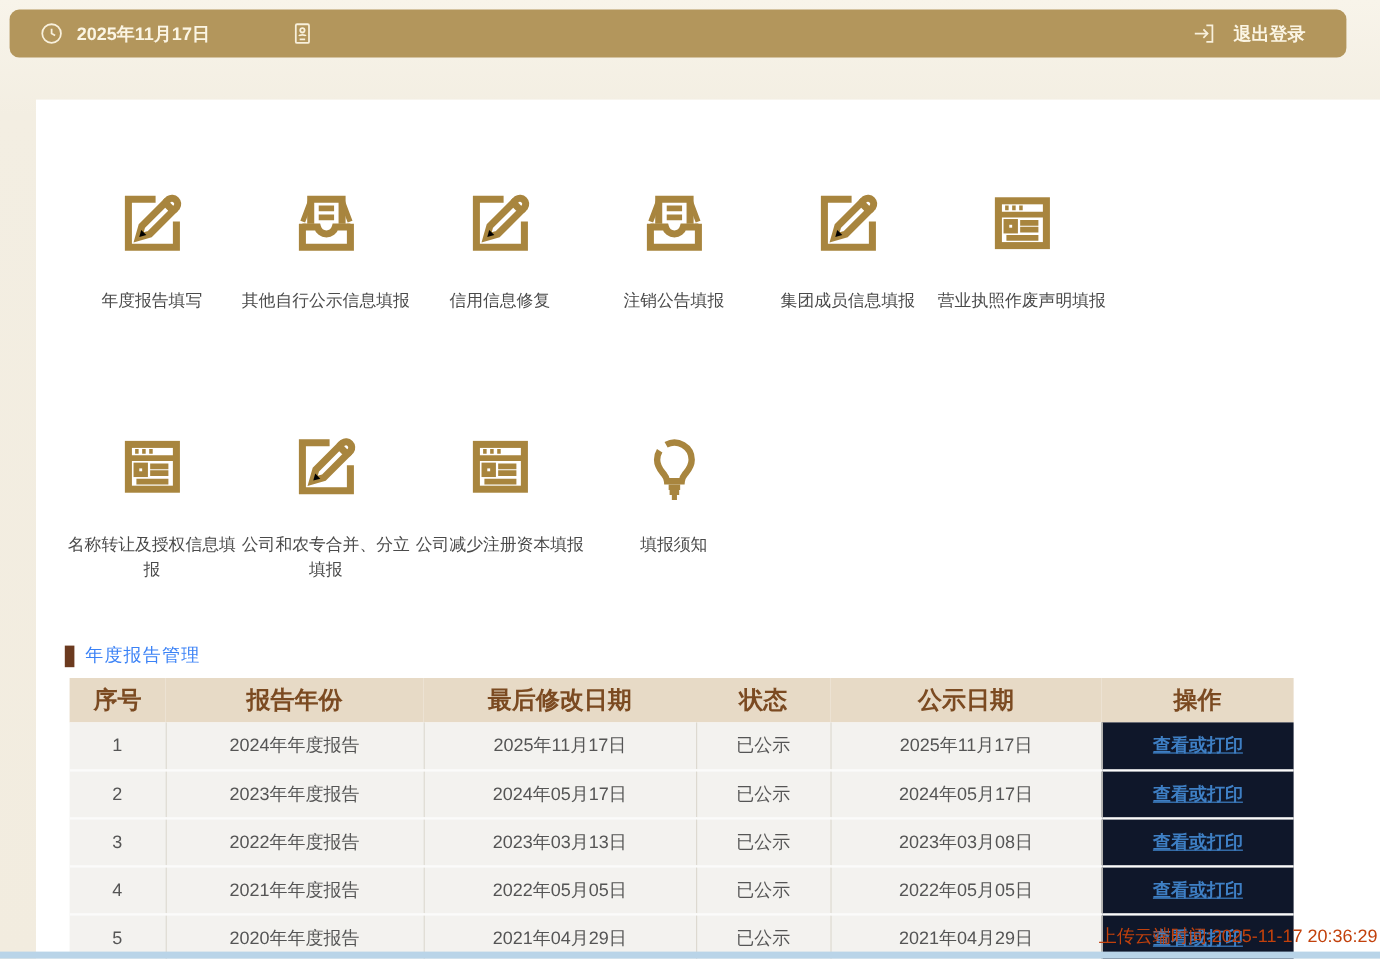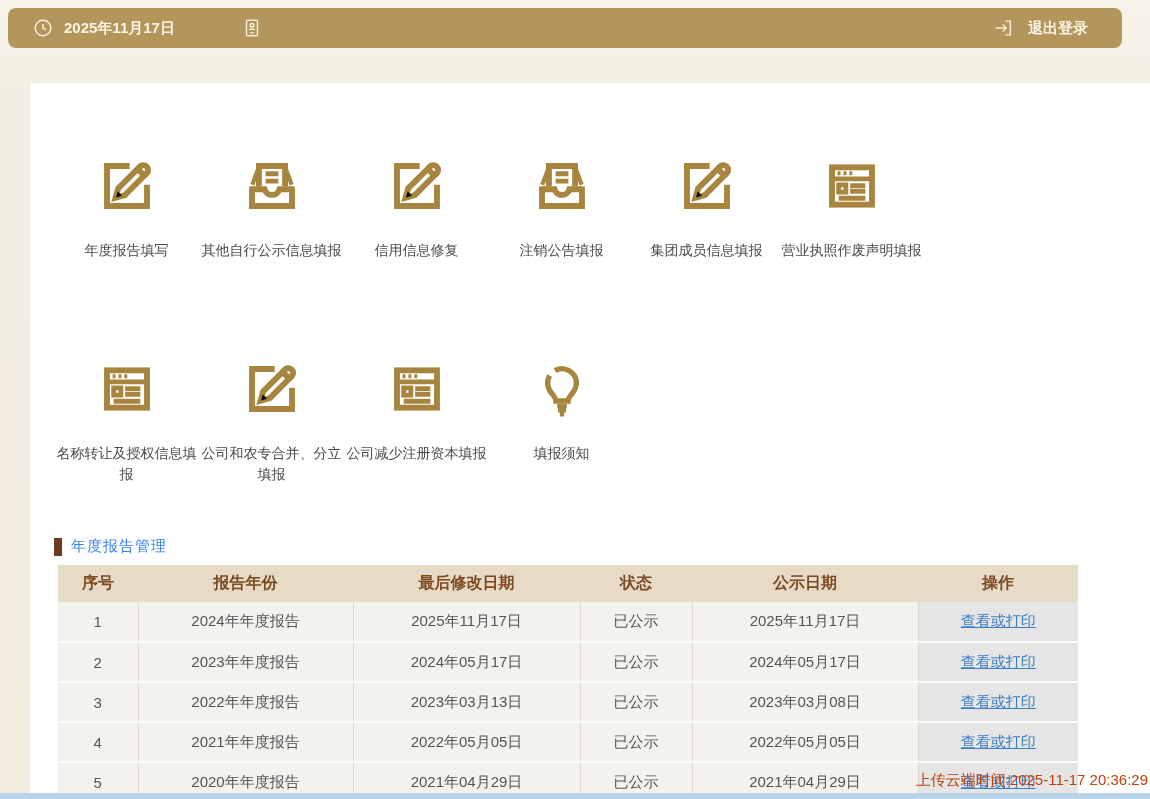--- a/index.html
+++ b/index.html
@@ -46,28 +46,28 @@
   .section-head { display:flex; align-items:center; margin:52px 0 0 24px; }
   .section-bar { width:8px; height:18px; background:#6b3a1f; margin-right:9px; }
   .section-title { font-size:15px; color:#3b82f6; letter-spacing:1px; }
 
   
   table.report {
     margin:9px 0 0 28px; width:1020px;
     border-collapse:collapse; table-layout:fixed;
   }
   table.report th {
-    background:#e7dac6; color:#7b4a21; font-size:16px; font-weight:700;
+    background:#e7dac6; color:#7b4a21; font-size:20px; font-weight:700;
     height:37px; text-align:center;
   }
   table.report td {
     background:#f3f2ef; color:#555; font-size:15px; height:40px;
     text-align:center; border-right:1px solid #ddd9d0; border-bottom:2px solid #fbfbfa;
   }
-  table.report td:last-child { border-right:none; background:#e5e5e5; }
+  table.report td:last-child { border-right:none; background:#0f172a;font-weight:bold; }
   table.report a { color:#3e7fc4; text-decoration:underline; font-size:15px; }
   .c0{width:80px;} .c1{width:215px;} .c2{width:227px;} .c3{width:112px;} .c4{width:226px;} .c5{width:160px;}
 
   
   .watermark {
     position:absolute; right:2px; bottom:9px; z-index:30;
     font-size:15px; color:#c2410c; white-space:nowrap;
   }
   .bottom-strip {
     position:absolute; left:0; bottom:0; width:1150px; height:6px;

